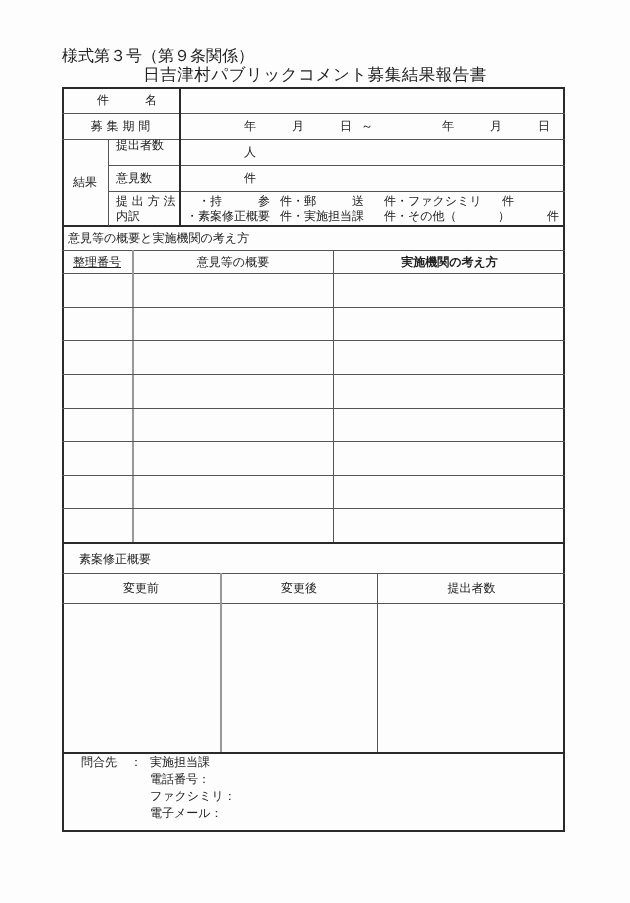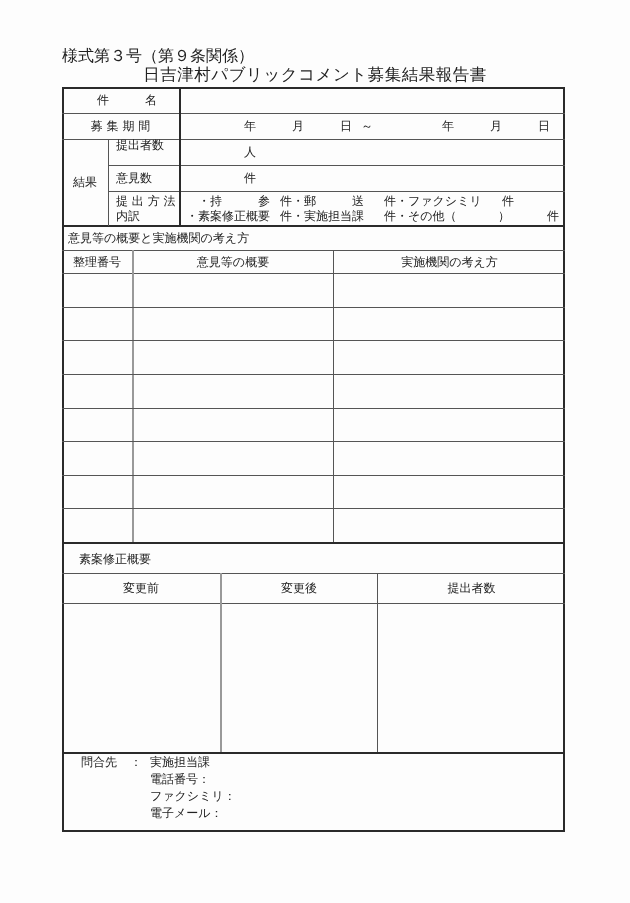--- a/index.html
+++ b/index.html
@@ -76,23 +76,23 @@
   <span class="t" style="left:498px;top:209px;">）</span>
   <span class="t" style="left:547px;top:209px;">件</span>
 </div>
 
 <div class="t" style="left:68px;top:231px;">意見等の概要と実施機関の考え方</div>
 <div class="hl" style="left:62px;width:503px;top:250px;"></div>
 <div class="hl" style="left:62px;width:503px;top:273px;"></div>
 <div class="vl light" style="left:132px;top:250px;height:292px;"></div>
 <div class="vl" style="left:333px;top:250px;height:292px;"></div>
 
-<div class="t c" style="left:62px;width:70px;top:255px;">整理番号</div>
+<div class="t c" style="left:62px;width:70px;top:255px;text-decoration:underline;">整理番号</div>
 <div class="t c" style="left:133px;width:200px;top:255px;">意見等の概要</div>
-<div class="t c" style="left:334px;width:231px;top:255px;">実施機関の考え方</div>
+<div class="t c" style="left:334px;width:231px;top:255px;font-weight:bold;">実施機関の考え方</div>
 
 <div class="hl" style="left:62px;width:503px;top:307px;"></div>
 <div class="hl" style="left:62px;width:503px;top:340px;"></div>
 <div class="hl" style="left:62px;width:503px;top:374px;"></div>
 <div class="hl" style="left:62px;width:503px;top:408px;"></div>
 <div class="hl" style="left:62px;width:503px;top:441px;"></div>
 <div class="hl" style="left:62px;width:503px;top:475px;"></div>
 <div class="hl" style="left:62px;width:503px;top:508px;"></div>
 <div class="hl thick" style="left:62px;width:503px;top:542px;"></div>
 

